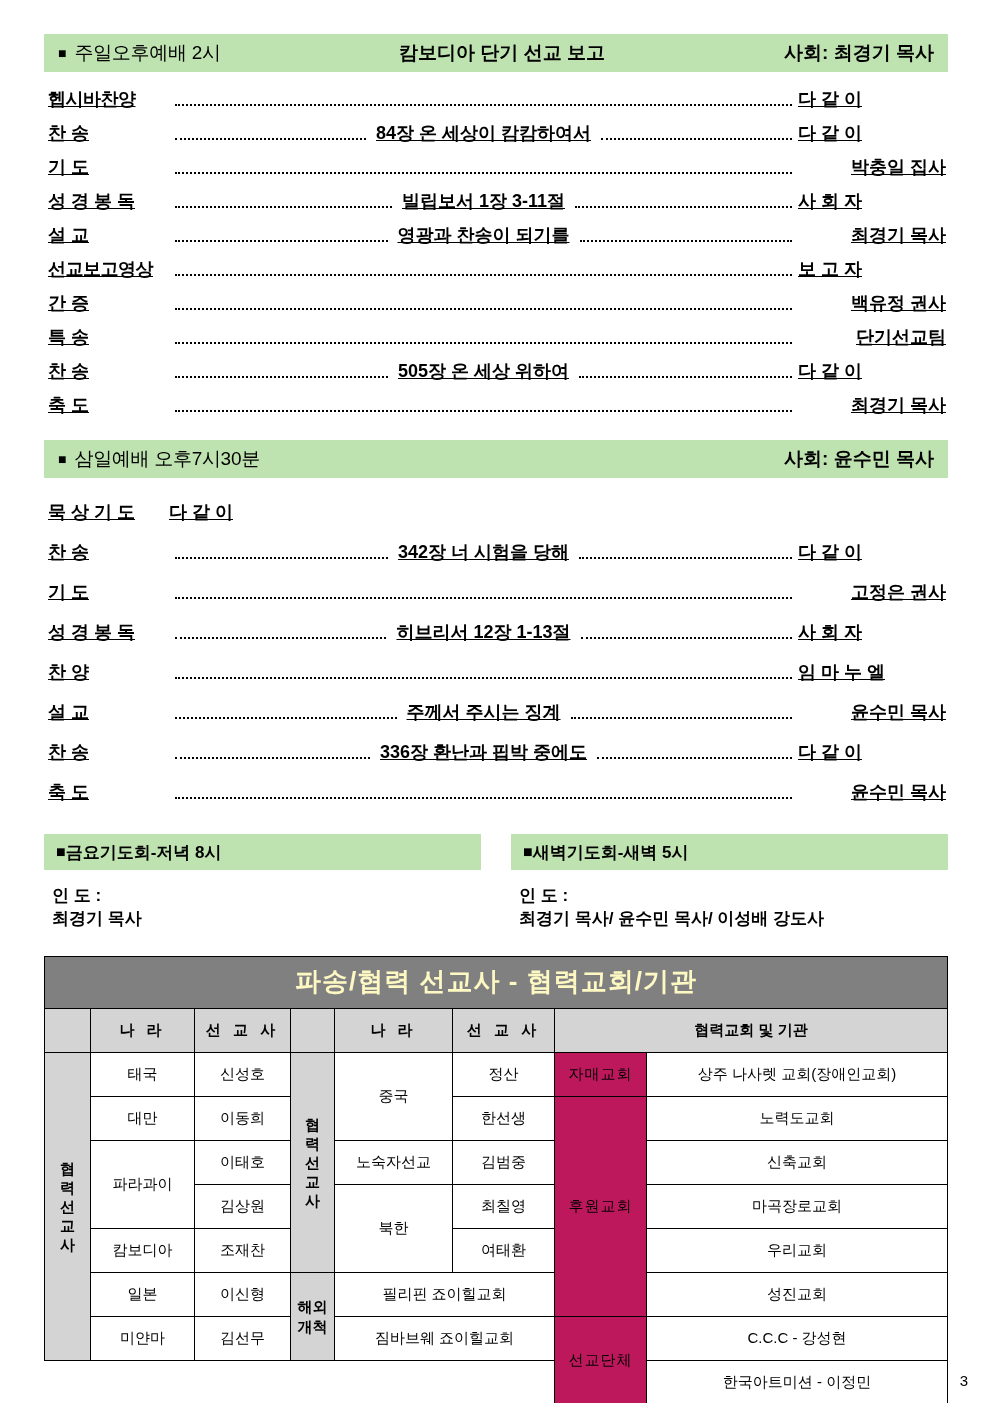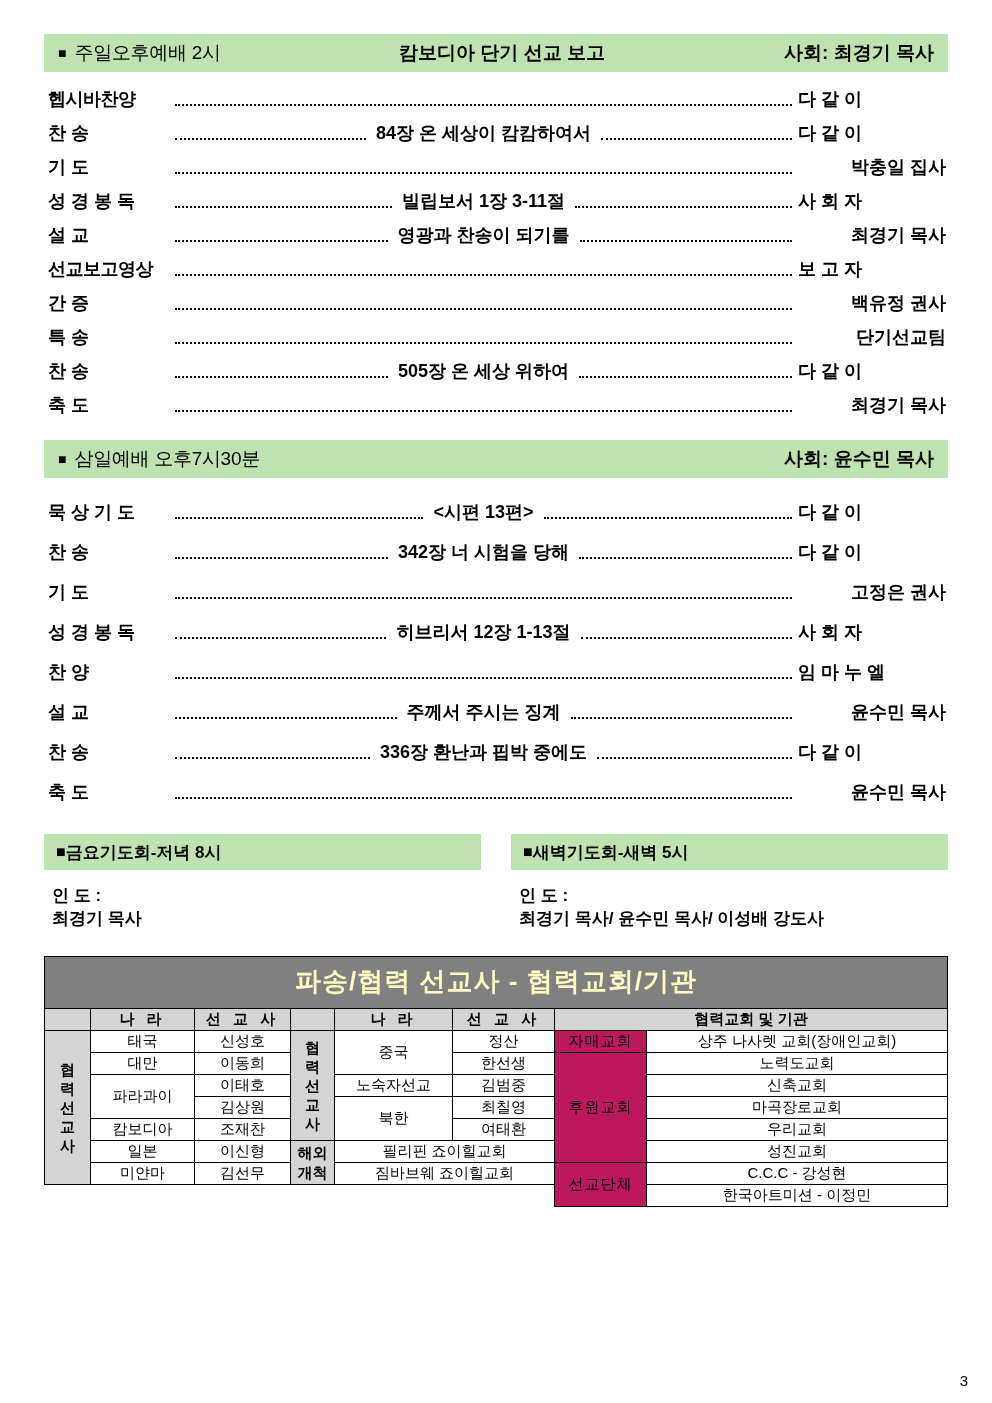--- a/index.html
+++ b/index.html
@@ -62,20 +62,21 @@
   .order {
     margin-top: 10px;
   }
   .order.wide-rows .row { height: 40px; }
   .row {
     display: flex;
     align-items: center;
     height: 34px;
     font-size: 18px;
     font-weight: bold;
+    text-decoration: underline;
   }
   .r-left {
     width: 125px;
     display: flex;
     justify-content: space-between;
     flex: none;
     padding-left: 4px;
     box-sizing: border-box;
     letter-spacing: 0px;
   }
@@ -159,21 +160,21 @@
   }
   table.mt {
     border-collapse: collapse;
     width: 100%;
     table-layout: fixed;
   }
   table.mt td {
     border: 1px solid #000;
     font-size: 15px;
     text-align: center;
-    height: 22px;
+    height: 44px;
     padding: 0 4px;
     box-sizing: border-box;
   }
   td.hdr {
     background: #d4d4d4;
     font-weight: bold;
     letter-spacing: 4px;
   }
   td.hdr.nospace { letter-spacing: 0px; }
   td.vhdr {
@@ -291,25 +292,20 @@
 
   <div class="bar" style="margin-top:18px;">
     <span class="sq">■</span>
     <span class="bar-title">삼일예배 오후7시30분</span>
     <span class="bar-right">사회: 윤수민 목사</span>
   </div>
 
   <div class="order wide-rows" style="margin-top:14px;">
     <div class="row">
       <div class="r-left">묵 상 기 도</div>
-      <div class="r-mid">
-          <span class="dots"></span>
-          <span class="mid-text">&lt;시편 13편&gt;</span>
-          <span class="dots"></span>
-        </div>
       <div class="r-right">다 같 이</div>
     </div>
     <div class="row">
       <div class="r-left">찬 송</div>
       <div class="r-mid">
           <span class="dots"></span>
           <span class="mid-text">342장 너 시험을 당해</span>
           <span class="dots"></span>
         </div>
       <div class="r-right">다 같 이</div>

